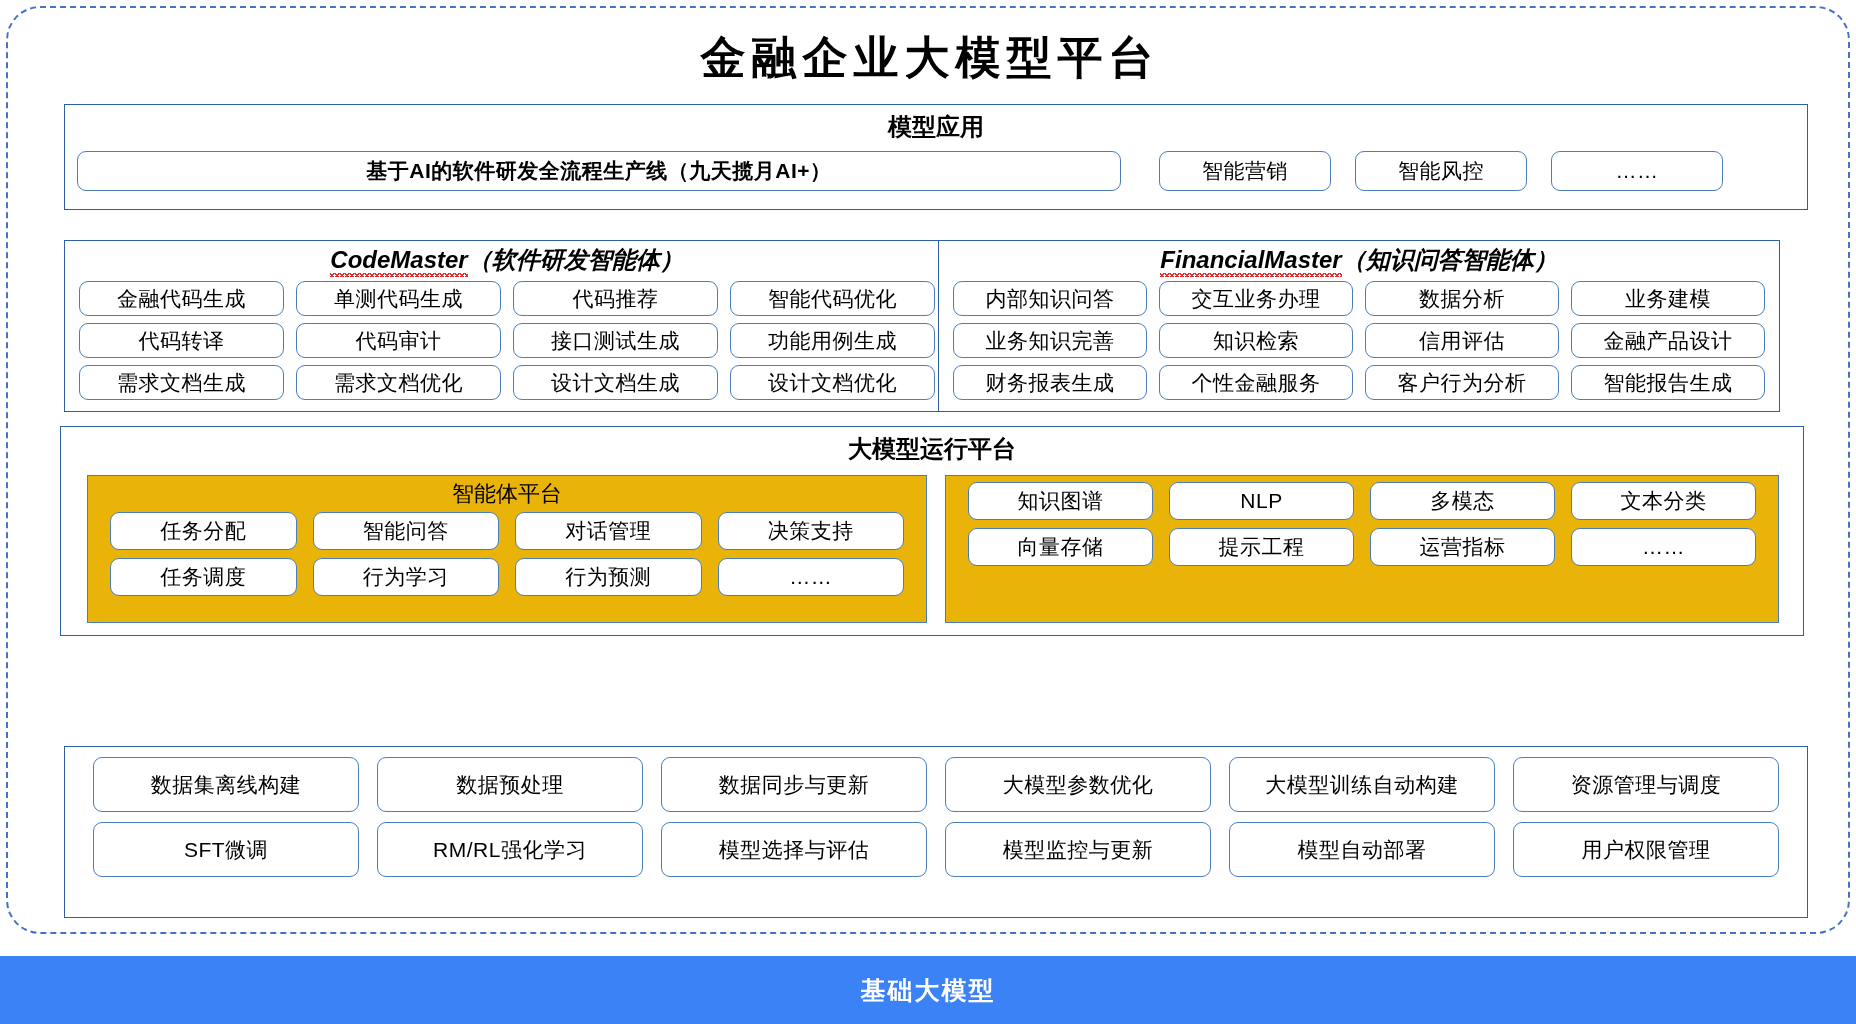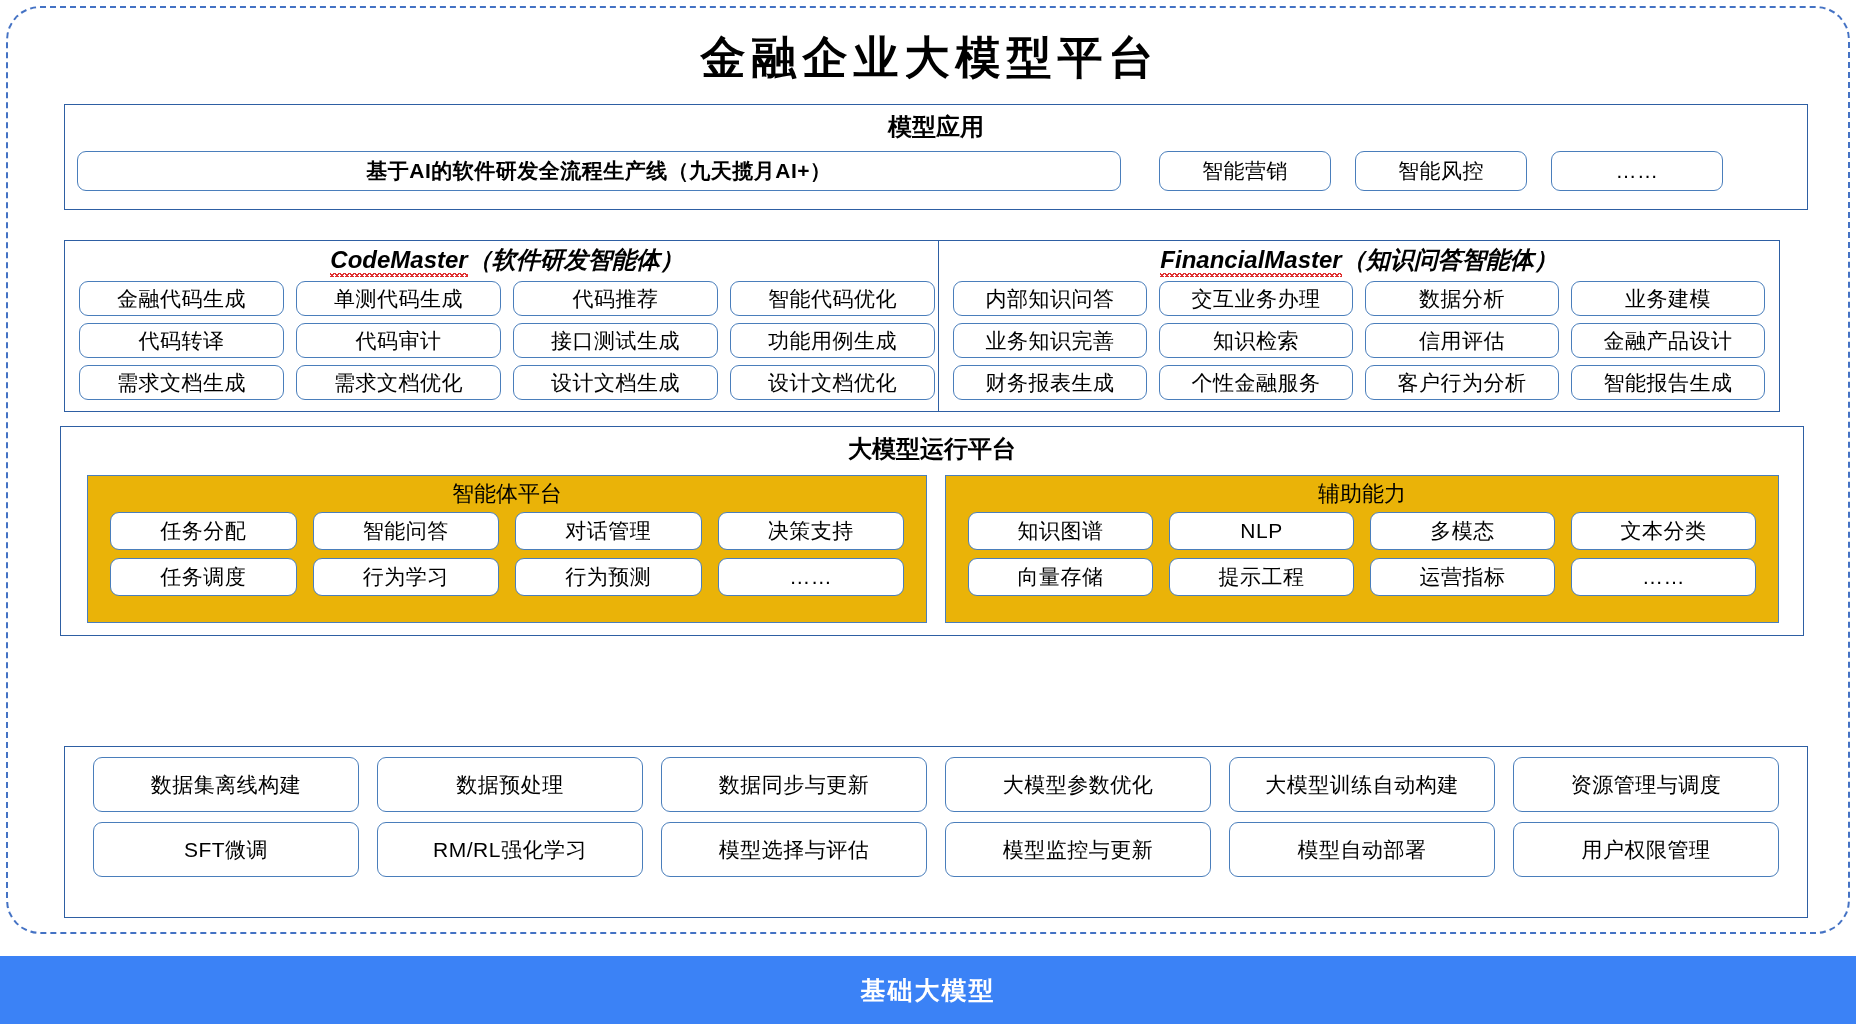--- a/index.html
+++ b/index.html
@@ -283,21 +283,20 @@
           <div class="chip">对话管理</div>
           <div class="chip">决策支持</div>
           <div class="chip">任务调度</div>
           <div class="chip">行为学习</div>
           <div class="chip">行为预测</div>
           <div class="chip">……</div>
         </div>
       </div>
 
       <div class="sub-panel" id="aux-ability-sub">
-        <div class="sub-title">辅助能力</div>
         <div class="sub-grid">
           <div class="chip">知识图谱</div>
           <div class="chip">NLP</div>
           <div class="chip">多模态</div>
           <div class="chip">文本分类</div>
           <div class="chip">向量存储</div>
           <div class="chip">提示工程</div>
           <div class="chip">运营指标</div>
           <div class="chip">……</div>
         </div>

